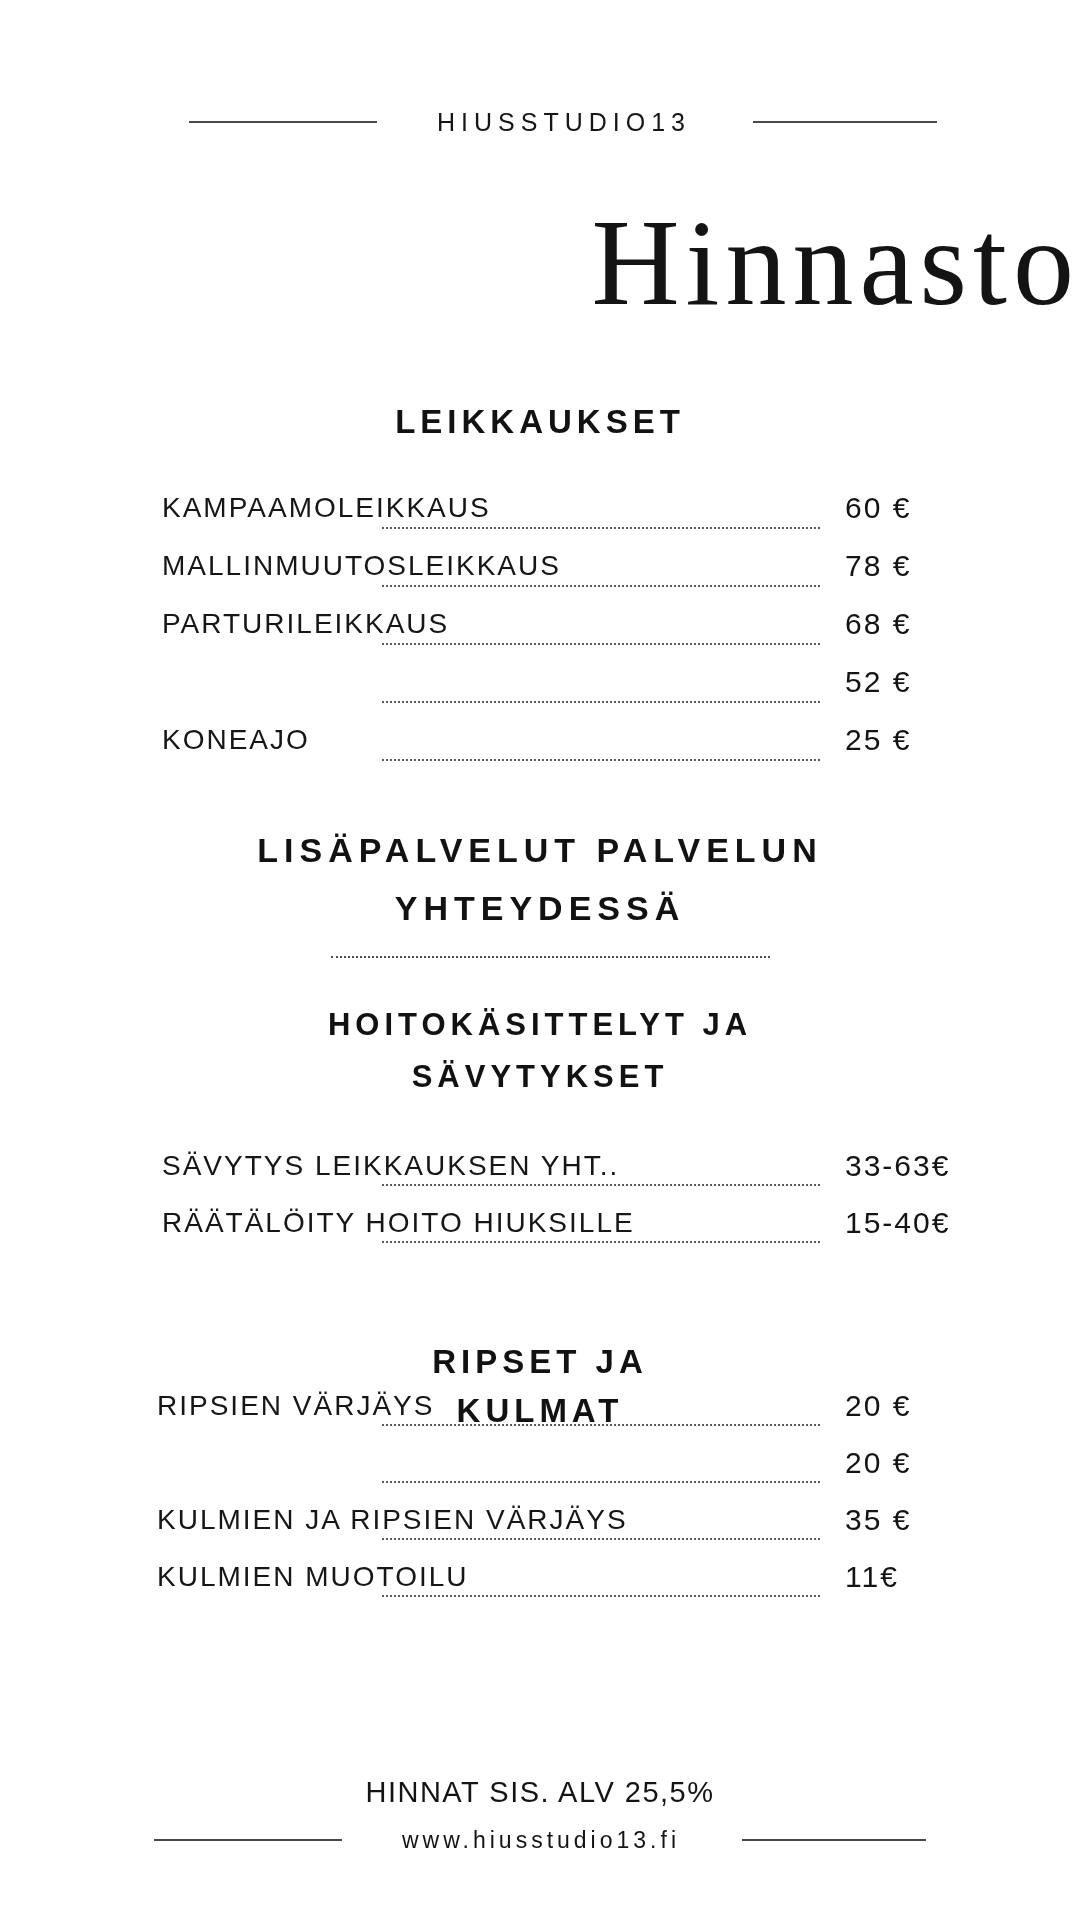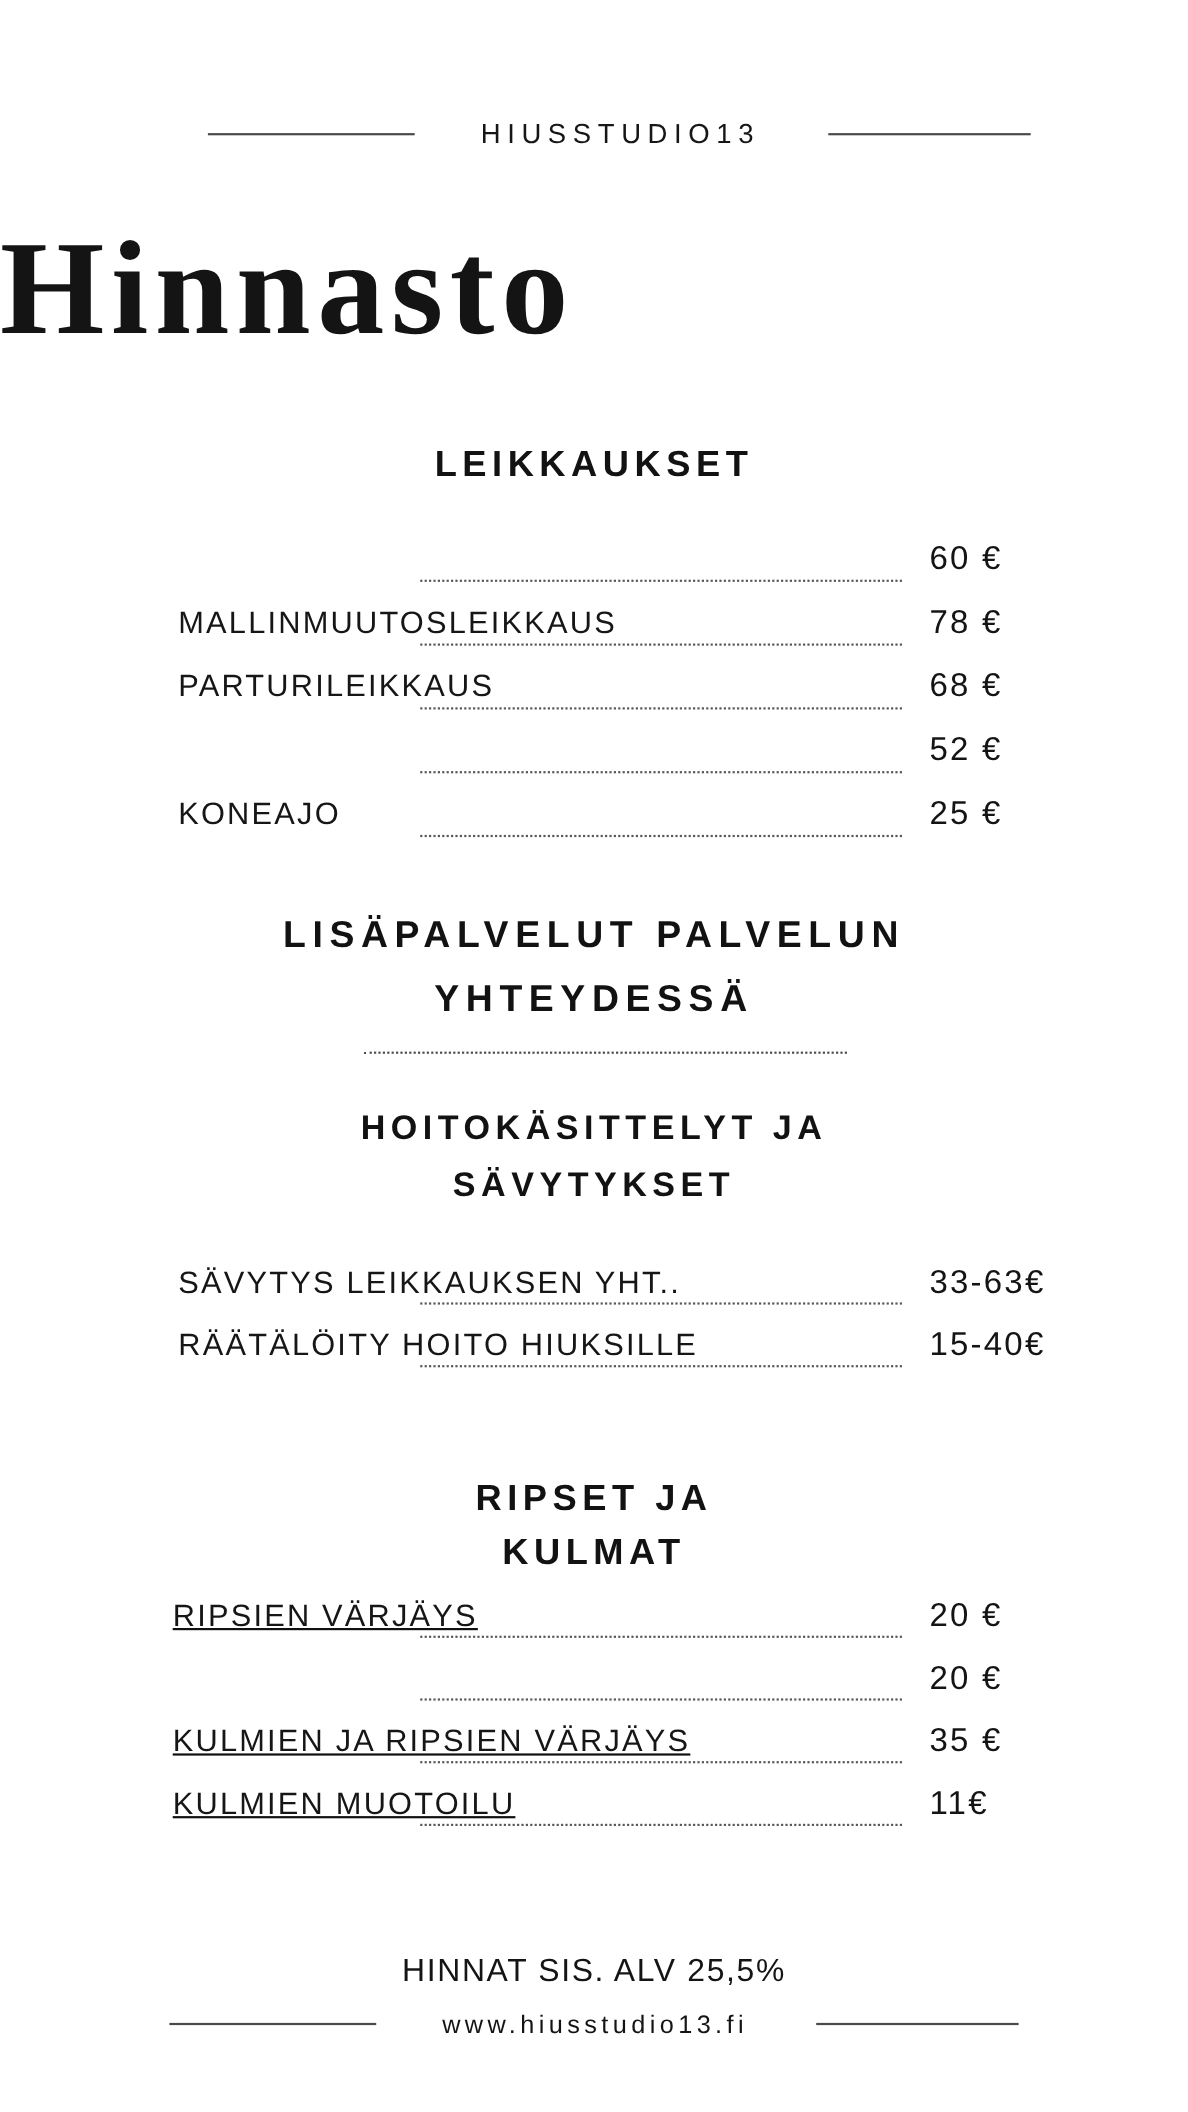--- a/index.html
+++ b/index.html
@@ -21,24 +21,24 @@
   .band-line.left{width:188px;margin-right:60px;}
   .band-line.right{width:184px;margin-left:62px;}
   .brand-band{top:100px;margin-left:46px;}
   .brand-text{
     font-size:25px;letter-spacing:6px;font-weight:500;
     white-space:nowrap;color:#161616;
   }
   
   .main-title{
     position:absolute;top:193px;left:0;right:0;
-    text-align:left;
+    text-align:right;
     font-family:"Liberation Serif", serif;
     font-size:122px;line-height:140px;
-    letter-spacing:6px;font-weight:700;color:#141414;
+    letter-spacing:6px;font-weight:400;color:#141414;
     white-space:nowrap;
   }
   
   .section-heading{
     position:absolute;left:0;right:0;
     text-align:center;font-weight:bold;color:#121212;
     white-space:pre-line;
   }
   .h-leikkaukset{top:402px;font-size:33px;line-height:40px;letter-spacing:5px;}
   .h-lisapalvelut{top:821px;font-size:34px;line-height:58px;letter-spacing:6px;}
@@ -46,21 +46,21 @@
   .h-ripset{top:1337px;font-size:33px;line-height:49px;letter-spacing:5px;}
   
   .section-divider{
     position:absolute;top:956px;left:331px;width:439px;height:0;
     border-top:2px dotted #4f4f4f;
   }
   
   .rows{position:absolute;width:818px;}
   .rows-leikkaukset{top:479px;left:162px;--leader-left:220px;--price-left:683px;}
   .rows-hoito{top:1137px;left:162px;--leader-left:220px;--price-left:683px;}
-  .rows-ripset{top:1440px;left:157px;text-decoration:underline;--leader-left:225px;--price-left:688px;}
+  .rows-ripset{top:1377px;left:157px;--leader-left:225px;--price-left:688px;}
   .rows-leikkaukset .row{height:58px;}
   .rows-hoito .row{height:57px;}
   .rows-ripset .row{height:57px;}
   .row{position:relative;display:flex;align-items:center;}
   .row-label{
     font-size:28px;letter-spacing:2px;color:#161616;
     white-space:nowrap;z-index:2;
   }
   .row-price{
     position:absolute;left:var(--price-left);top:50%;
@@ -94,20 +94,21 @@
     <div class="brand-text">HIUSSTUDIO13</div>
     <div class="band-line right"></div>
   </div>
 
   <div class="main-title">Hinnasto</div>
 
   <div class="section-heading h-leikkaukset">LEIKKAUKSET</div>
 
   <div class="rows rows-leikkaukset">
       <div class="row">
+        <span class="row-label">KAMPAAMOLEIKKAUS</span>
         <span class="dotted-leader"></span>
         <span class="row-price">60 €</span>
       </div>
       <div class="row">
         <span class="row-label">MALLINMUUTOSLEIKKAUS</span>
         <span class="dotted-leader"></span>
         <span class="row-price">78 €</span>
       </div>
       <div class="row">
         <span class="row-label">PARTURILEIKKAUS</span>

